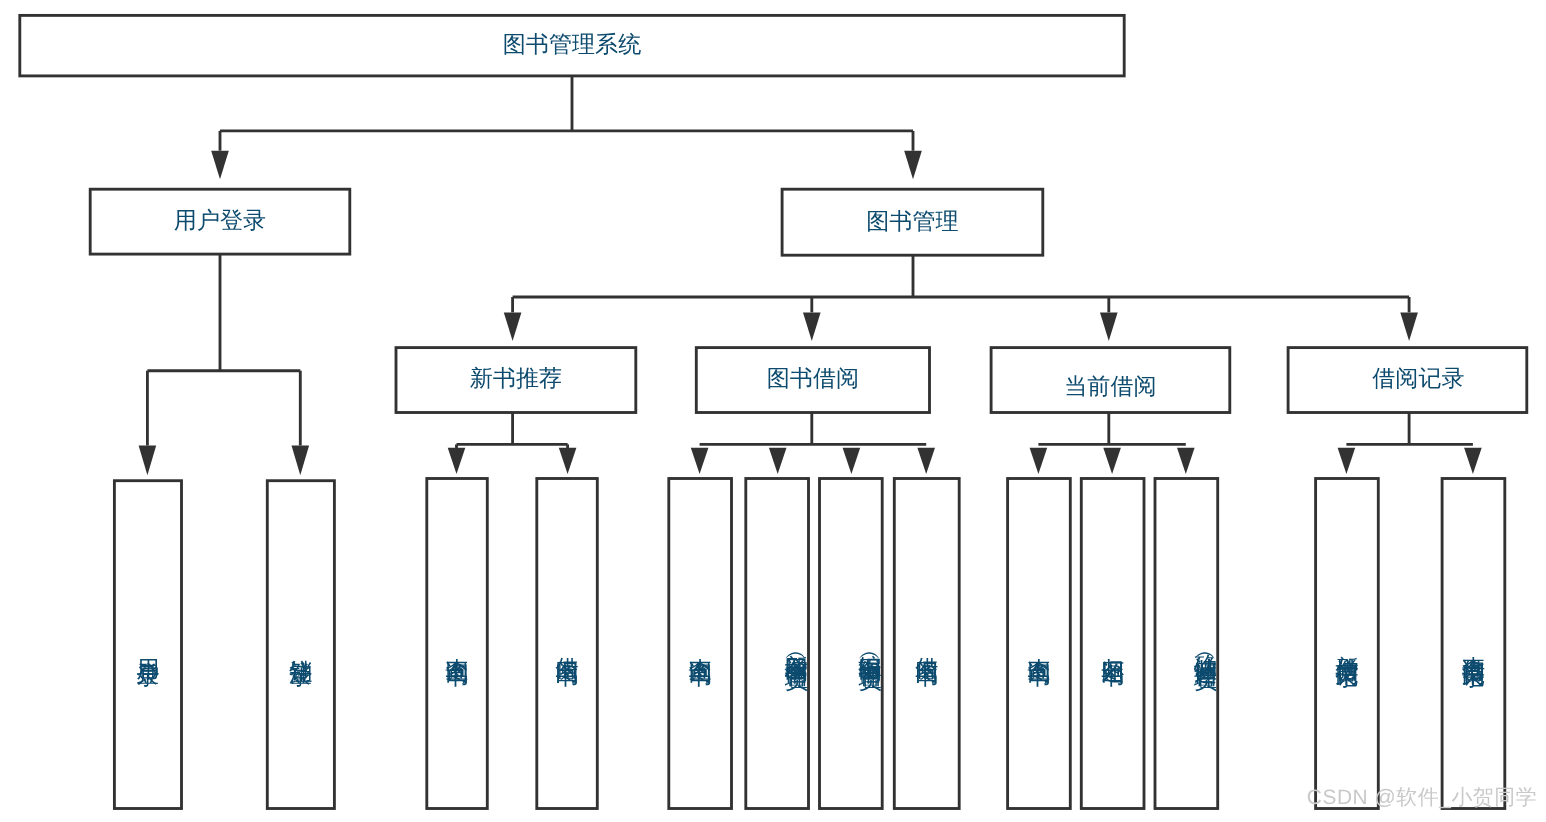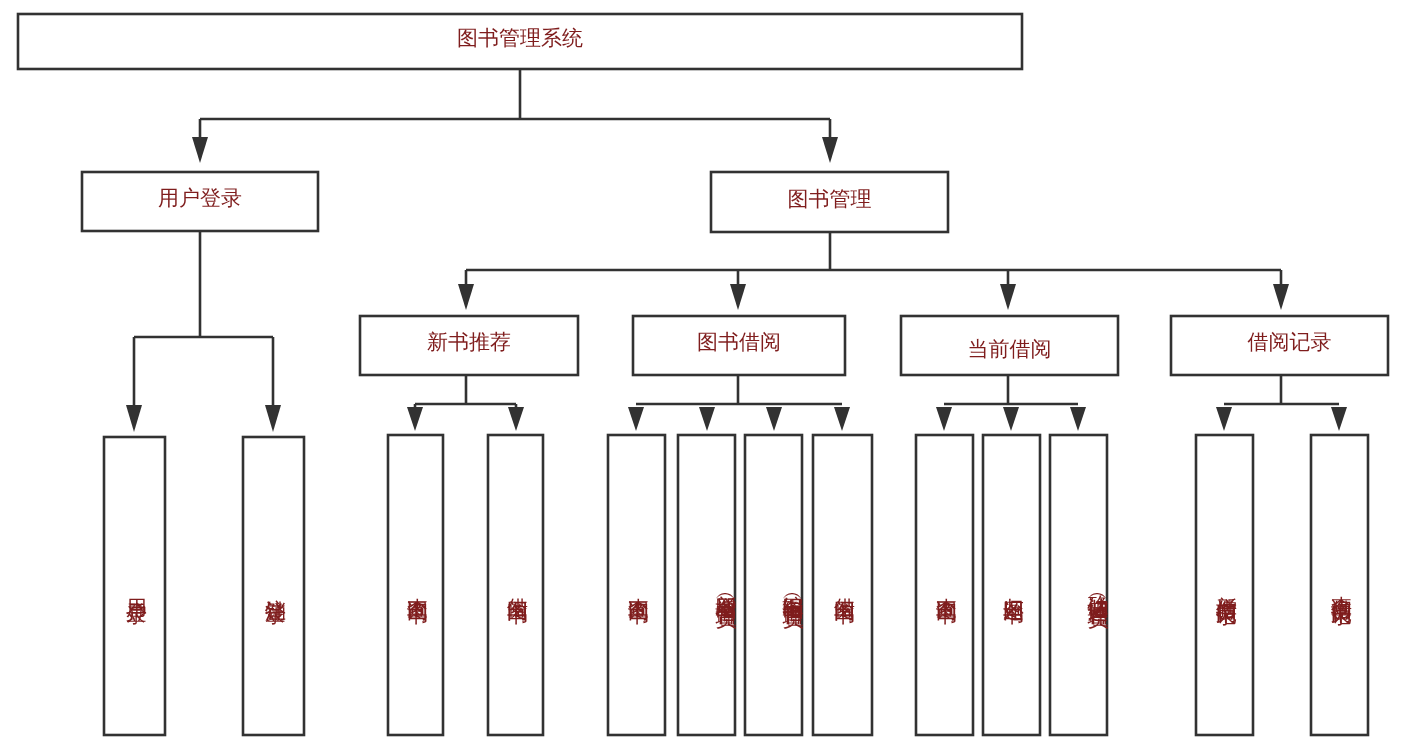--- a/index.html
+++ b/index.html
@@ -36,22 +36,22 @@
     stroke-width: 2.6;
     fill: none;
     stroke-linecap: butt;
   }
   .arrow-head {
     fill: #323232;
     stroke: none;
   }
   .node-label {
     position: absolute;
-    color: #7f1d1d;
-    font-family: Liberation Mono, monospace;
+    color: #0c4a6e;
+    font-family: Liberation Sans, sans-serif;
     font-size: 21px;
     line-height: 1.05;
     white-space: pre;
     pointer-events: none;
     text-rendering: geometricPrecision;
   }
   .label-h {
     display: flex;
     align-items: center;
     justify-content: center;
@@ -185,14 +185,15 @@
   <div class="node-label label-v" style="left:745px; top:441px; width:57px; height:292px;">编辑图书（管理员）</div>
   <div class="node-label label-v centered" style="left:813px; top:435px; width:59px; height:300px;">借阅图书</div>
 
   <div class="node-label label-v centered" style="left:916px; top:435px; width:57px; height:300px;">查询图书</div>
   <div class="node-label label-v centered" style="left:983px; top:435px; width:57px; height:300px;">归还图书</div>
   <div class="node-label label-v" style="left:1050px; top:441px; width:57px; height:292px;">确认归还（管理员）</div>
 
   <div class="node-label label-v centered" style="left:1196px; top:435px; width:57px; height:300px;">新增借阅记录</div>
   <div class="node-label label-v centered" style="left:1311px; top:435px; width:57px; height:300px;">查询借阅记录</div>
 
+  <div class="watermark" style="left:1188px; top:712px;">CSDN @软件_小贺同学</div>
 
 </div>
 
 </body></html>

